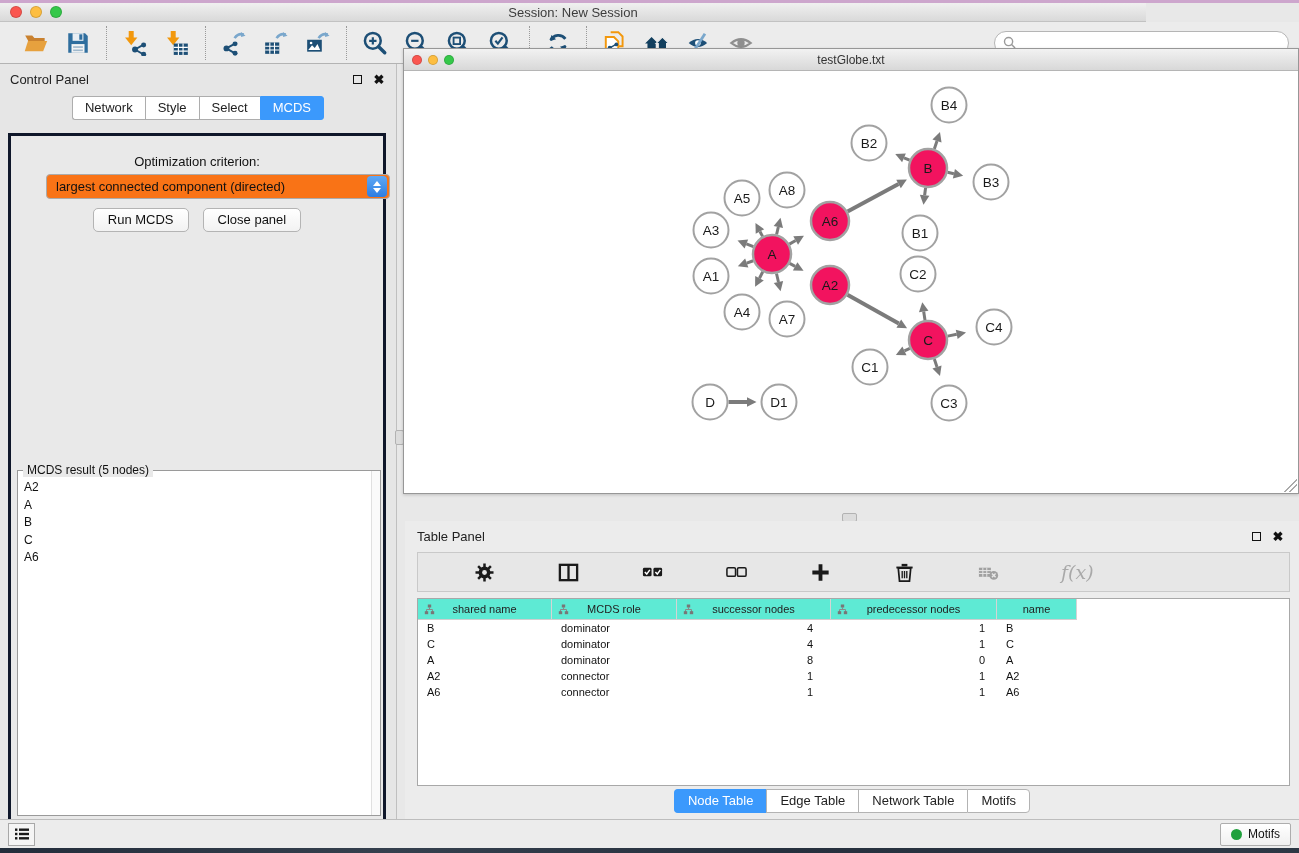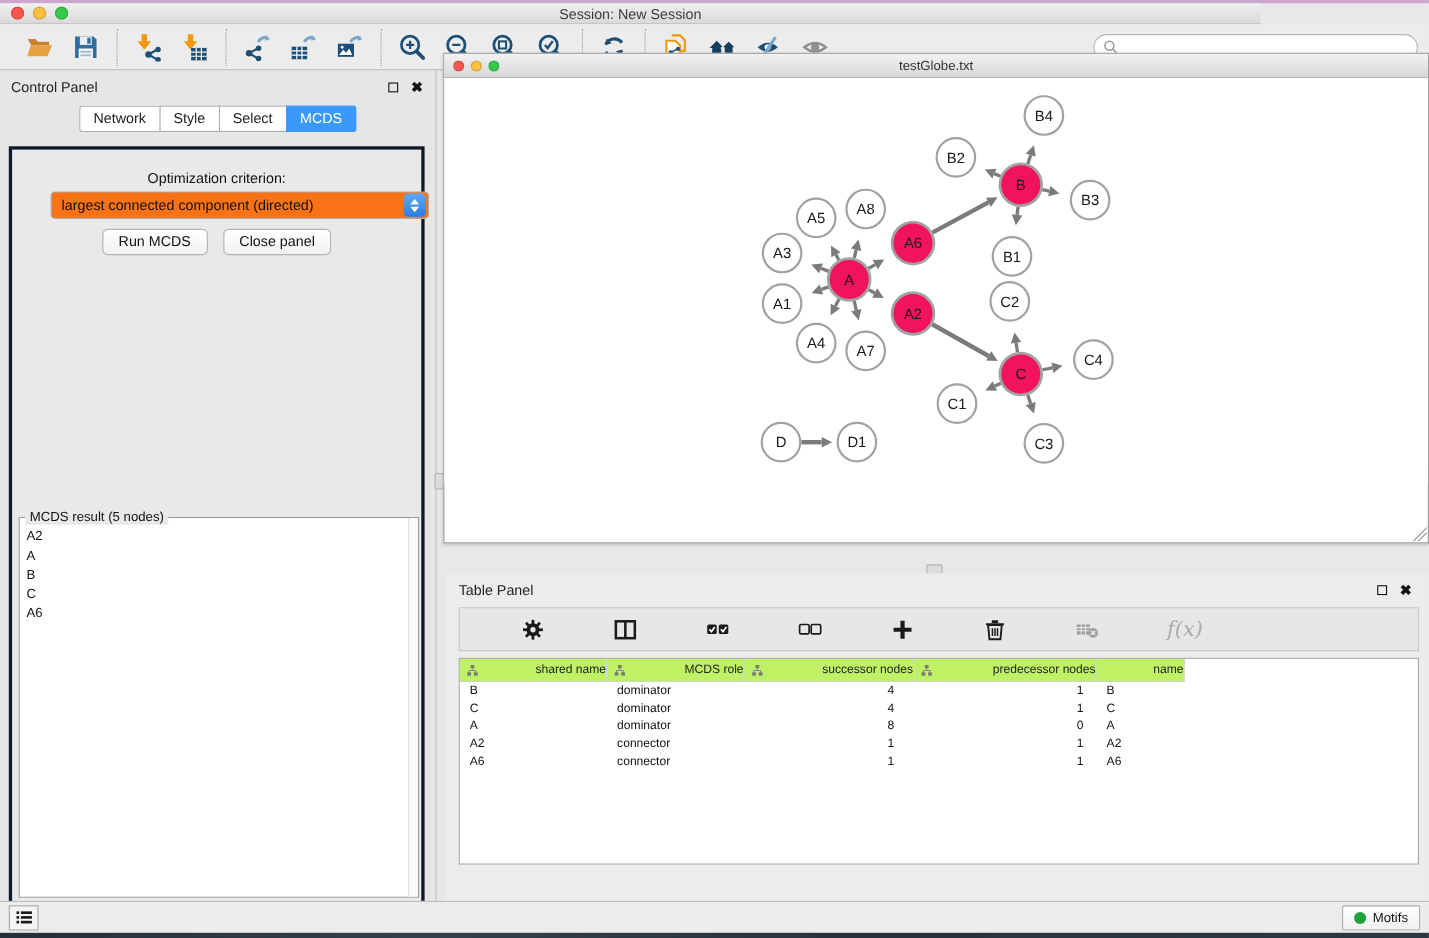--- a/index.html
+++ b/index.html
@@ -100,23 +100,23 @@
   #table-panel { left:405px; top:521px; width:894px; height:298px; background:#ececec; }
   #tp-toolbar { position:absolute; left:12px; top:31px; width:873px; height:40px;
     background:#e7e7e7; border:1px solid #c9c9c9; display:flex; align-items:center;
     gap:24px; padding-left:18px; }
   .tp-btn { display:flex; align-items:center; justify-content:flex-end; background:none; border:none;margin-left:37px; }
   .fx { font-family:"DejaVu Serif", serif; font-style:italic; font-size:19px; color:#a9a9a9; }
 
   #data-table { position:absolute; left:12px; top:77px; width:873px; height:188px;
     background:#fff; border:1px solid #a8a8a8; overflow:hidden; }
   #tbl-header { display:flex; height:21px; }
-  .th { position:relative; background:#bef264; border-right:1px solid #d4d4d4;
+  .th { position:relative; background:#5eead4; border-right:1px solid #d4d4d4;
     border-bottom:1px solid #cfcfcf; display:flex; align-items:center;
-    justify-content:flex-end; font-size:11px; color:#222; }
+    justify-content:center; font-size:11px; color:#222; }
   .th .tree-ico { position:absolute; left:6px; top:5px; }
   .tbl-row { display:flex; height:16px; }
   .td { font-size:11px; color:#111; padding-top:2px; white-space:nowrap; }
   .td.l { text-align:left; padding-left:9px; }
   .td.r { text-align:right; }
 
   #tp-tabs { position:absolute; left:0; right:0; top:268px; display:flex; justify-content:center; }
   .tp-tab { font-size:13px; padding:3px 13px 4px; background:#fff; color:#222;
     border:1px solid #b3b3b3; border-right:none; }
   .tp-tab:first-child{ border-radius:4px 0 0 4px; }
@@ -643,20 +643,26 @@
         </div>
         <div class="tbl-row">
           <div class="td l" style="width: 134px;">A6</div>
           <div class="td l" style="width: 125px;">connector</div>
           <div class="td r" style="width: 154px; padding-right: 18px;">1</div>
           <div class="td r" style="width: 166px; padding-right: 12px;">1</div>
           <div class="td l" style="width: 80px;">A6</div>
         </div>
       </div>
   </div>
+  <div id="tp-tabs">
+      <div class="tp-tab active">Node Table</div>
+      <div class="tp-tab">Edge Table</div>
+      <div class="tp-tab">Network Table</div>
+      <div class="tp-tab">Motifs</div>
+    </div>
 </div>
 
 <div id="statusbar" class="abs">
   <div id="list-btn">
     <svg width="16" height="14" viewBox="0 0 16 14">
       <rect x="1" y="1.5" width="2.4" height="2.4" fill="#1a1a1a"></rect>
       <rect x="1" y="5.8" width="2.4" height="2.4" fill="#1a1a1a"></rect>
       <rect x="1" y="10.1" width="2.4" height="2.4" fill="#1a1a1a"></rect>
       <rect x="5" y="1.5" width="10" height="2.4" fill="#1a1a1a"></rect>
       <rect x="5" y="5.8" width="10" height="2.4" fill="#1a1a1a"></rect>

